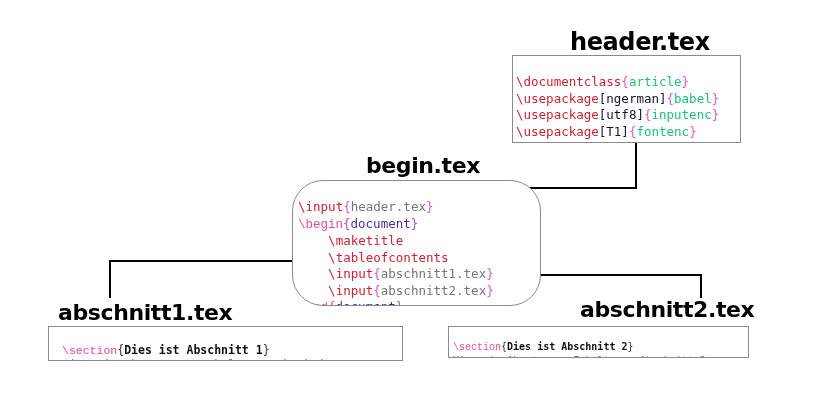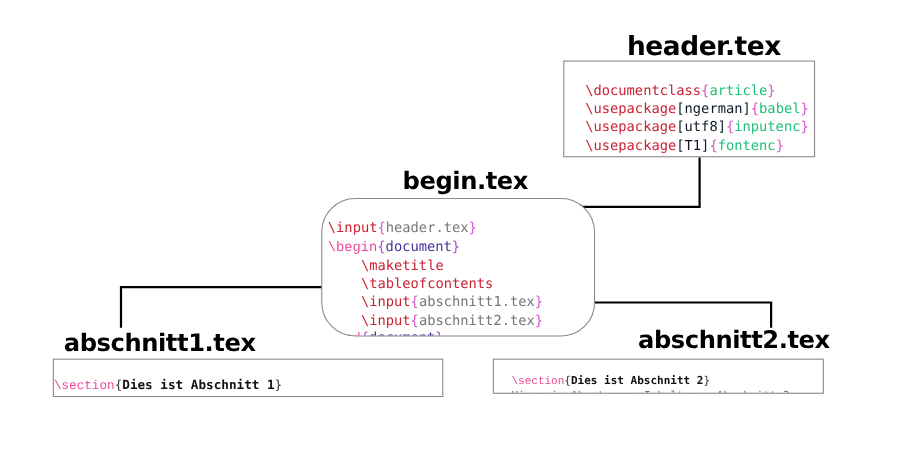--- a/index.html
+++ b/index.html
@@ -85,29 +85,29 @@
     <path d="M 110 298 L 110 261 L 326 261" fill="none" stroke="#000000" stroke-width="2" marker-end="url(#arrowRight)"></path>
   </g>
 
   <g>
     <path d="M 701 298 L 701 275 L 529 275" fill="none" stroke="#000000" stroke-width="2" marker-end="url(#arrowLeft)"></path>
   </g>
 </svg>
 
 <div class="file-title" style="left:570px; top:28px; font-size:24px;">header.tex</div>
 
-<div class="code-box" id="box-header" style="left:512px; top:55px; width:229px; height:88px; padding:3px 19px; font-size:12.5px;">
+<div class="code-box" id="box-header" style="left:512px; top:55px; width:229px; height:88px; padding:3px 3px; font-size:12.5px;">
 <div class="code-line"><span class="tok-cmd">\documentclass</span><span class="tok-brace">{</span><span class="tok-green">article</span><span class="tok-brace">}</span></div><div class="code-line"><span class="tok-cmd">\usepackage</span><span class="tok-bracket">[ngerman]</span><span class="tok-brace">{</span><span class="tok-green">babel</span><span class="tok-brace">}</span></div><div class="code-line"><span class="tok-cmd">\usepackage</span><span class="tok-bracket">[utf8]</span><span class="tok-brace">{</span><span class="tok-green">inputenc</span><span class="tok-brace">}</span></div><div class="code-line"><span class="tok-cmd">\usepackage</span><span class="tok-bracket">[T1]</span><span class="tok-brace">{</span><span class="tok-green">fontenc</span><span class="tok-brace">}</span></div><div class="code-line"><span class="tok-cmd">\title</span><span class="tok-brace">{</span><span class="tok-plain">Ein Titel</span><span class="tok-brace">}</span></div></div>
 
 <div class="file-title" style="left:366px; top:153px; font-size:22px;">begin.tex</div>
 
 <div class="code-box" id="box-main" style="left:292px; top:180px; width:249px; height:126px; padding:3px 5px; font-size:12.5px;border-radius:31px;">
 <div class="code-line"><span class="tok-cmd">\input</span><span class="tok-brace">{</span><span class="tok-plain">header.tex</span><span class="tok-brace">}</span></div><div class="code-line"><span class="tok-begin">\begin</span><span class="tok-docbrace">{</span><span class="tok-docword">document</span><span class="tok-docbrace">}</span></div><div class="code-line"><span class="tok-cmd">    \maketitle</span></div><div class="code-line"><span class="tok-cmd">    \tableofcontents</span></div><div class="code-line"><span class="tok-cmd">    \input</span><span class="tok-brace">{</span><span class="tok-plain">abschnitt1.tex</span><span class="tok-brace">}</span></div><div class="code-line"><span class="tok-cmd">    \input</span><span class="tok-brace">{</span><span class="tok-plain">abschnitt2.tex</span><span class="tok-brace">}</span></div><div class="code-line"><span class="tok-begin">\end</span><span class="tok-docbrace">{</span><span class="tok-docword">document</span><span class="tok-docbrace">}</span></div></div>
 
 <div class="file-title" style="left:58px; top:300px; font-size:22px;">abschnitt1.tex</div>
 
-<div class="code-box" id="box-abschnitt1" style="left:48px; top:326px; width:355px; height:35px; padding:2px 0; font-size:11.5px;">
+<div class="code-box" id="box-abschnitt1" style="left:48px; top:326px; width:355px; height:35px; padding:2px 13px; font-size:11.5px;">
 <div class="code-line"><span class="tok-begin">\section</span><span class="tok-secbrace">{</span><span class="tok-secarg">Dies ist Abschnitt 1</span><span class="tok-secbrace">}</span></div><div class="code-line"><span class="tok-body">Hier ein Absatz zum Inhalt von Abschnitt 1.</span></div></div>
 
 <div class="file-title" style="left:580px; top:297px; font-size:22px;">abschnitt2.tex</div>
 
-<div class="code-box" id="box-abschnitt2" style="left:448px; top:326px; width:301px; height:32px; padding:2px 16px; font-size:10px;">
+<div class="code-box" id="box-abschnitt2" style="left:448px; top:326px; width:301px; height:32px; padding:2px 4px; font-size:10px;">
 <div class="code-line"><span class="tok-begin">\section</span><span class="tok-secbrace">{</span><span class="tok-secarg">Dies ist Abschnitt 2</span><span class="tok-secbrace">}</span></div><div class="code-line"><span class="tok-body">Hier ein Absatz zum Inhalt von Abschnitt 2.</span></div></div>
 
 </body></html>

